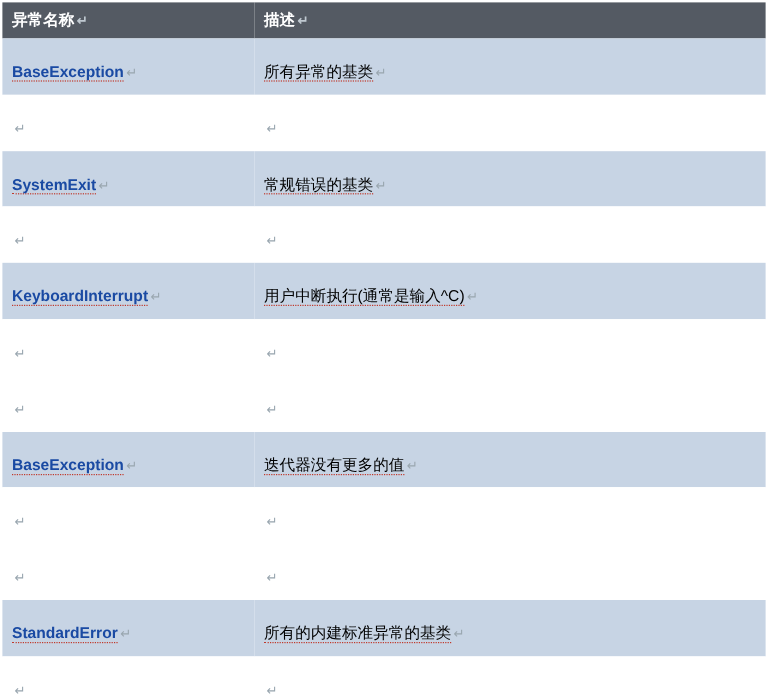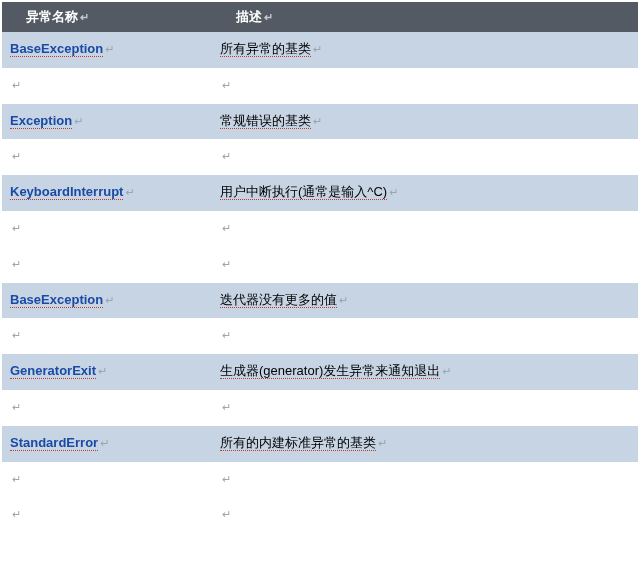--- a/index.html
+++ b/index.html
@@ -17,31 +17,31 @@
     table-layout: fixed;
   }
   col.col-name { width: 210px; }
   thead tr {
     background: #545a63;
   }
   thead th {
     color: #fff;
     text-align: left;
     font-weight: bold;
-    padding: 6px 24px;
+    padding: 6px 8px;
     font-size: 13px;
   }
   tbody tr.stripe {
     background: #c7d4e4;
   }
   tbody tr.blank {
     background: #fff;
   }
   tbody td {
-    padding: 7px 8px 8px 8px;
+    padding: 18px 8px 8px 8px;
     vertical-align: middle;
     line-height: 1.6;
   }
   .name {
     color: #1a4aa3;
     font-weight: bold;
     border-bottom: 1px dotted #c0392b;
     display: inline;
   }
   .desc {
@@ -78,21 +78,21 @@
   <tbody id="tbody">
       <tr class="stripe">
         <td><span class="name">BaseException</span><span class="mark">↵</span></td>
         <td><span class="desc"><span class="u">所有异常的基类</span></span><span class="mark">↵</span></td>
       </tr>
       <tr class="blank">
         <td><span class="mark">↵</span></td>
         <td><span class="mark">↵</span></td>
       </tr>
       <tr class="stripe">
-        <td><span class="name">Exception</span><span class="mark">↵</span></td>
+        <td><span class="name">SystemExit</span><span class="mark">↵</span></td>
         <td><span class="desc"><span class="u">常规错误的基类</span></span><span class="mark">↵</span></td>
       </tr>
       <tr class="blank">
         <td><span class="mark">↵</span></td>
         <td><span class="mark">↵</span></td>
       </tr>
       <tr class="stripe">
         <td><span class="name">KeyboardInterrupt</span><span class="mark">↵</span></td>
         <td><span class="desc"><span class="u">用户中断执行(通常是输入^C)</span></span><span class="mark">↵</span></td>
       </tr>
@@ -105,24 +105,20 @@
         <td><span class="mark">↵</span></td>
       </tr>
       <tr class="stripe">
         <td><span class="name">BaseException</span><span class="mark">↵</span></td>
         <td><span class="desc"><span class="u">迭代器没有更多的值</span></span><span class="mark">↵</span></td>
       </tr>
       <tr class="blank">
         <td><span class="mark">↵</span></td>
         <td><span class="mark">↵</span></td>
       </tr>
-      <tr class="stripe">
-        <td><span class="name">GeneratorExit</span><span class="mark">↵</span></td>
-        <td><span class="desc"><span class="u">生成器(generator)发生异常来通知退出</span></span><span class="mark">↵</span></td>
-      </tr>
       <tr class="blank">
         <td><span class="mark">↵</span></td>
         <td><span class="mark">↵</span></td>
       </tr>
       <tr class="stripe">
         <td><span class="name">StandardError</span><span class="mark">↵</span></td>
         <td><span class="desc"><span class="u">所有的内建标准异常的基类</span></span><span class="mark">↵</span></td>
       </tr>
       <tr class="blank">
         <td><span class="mark">↵</span></td>

